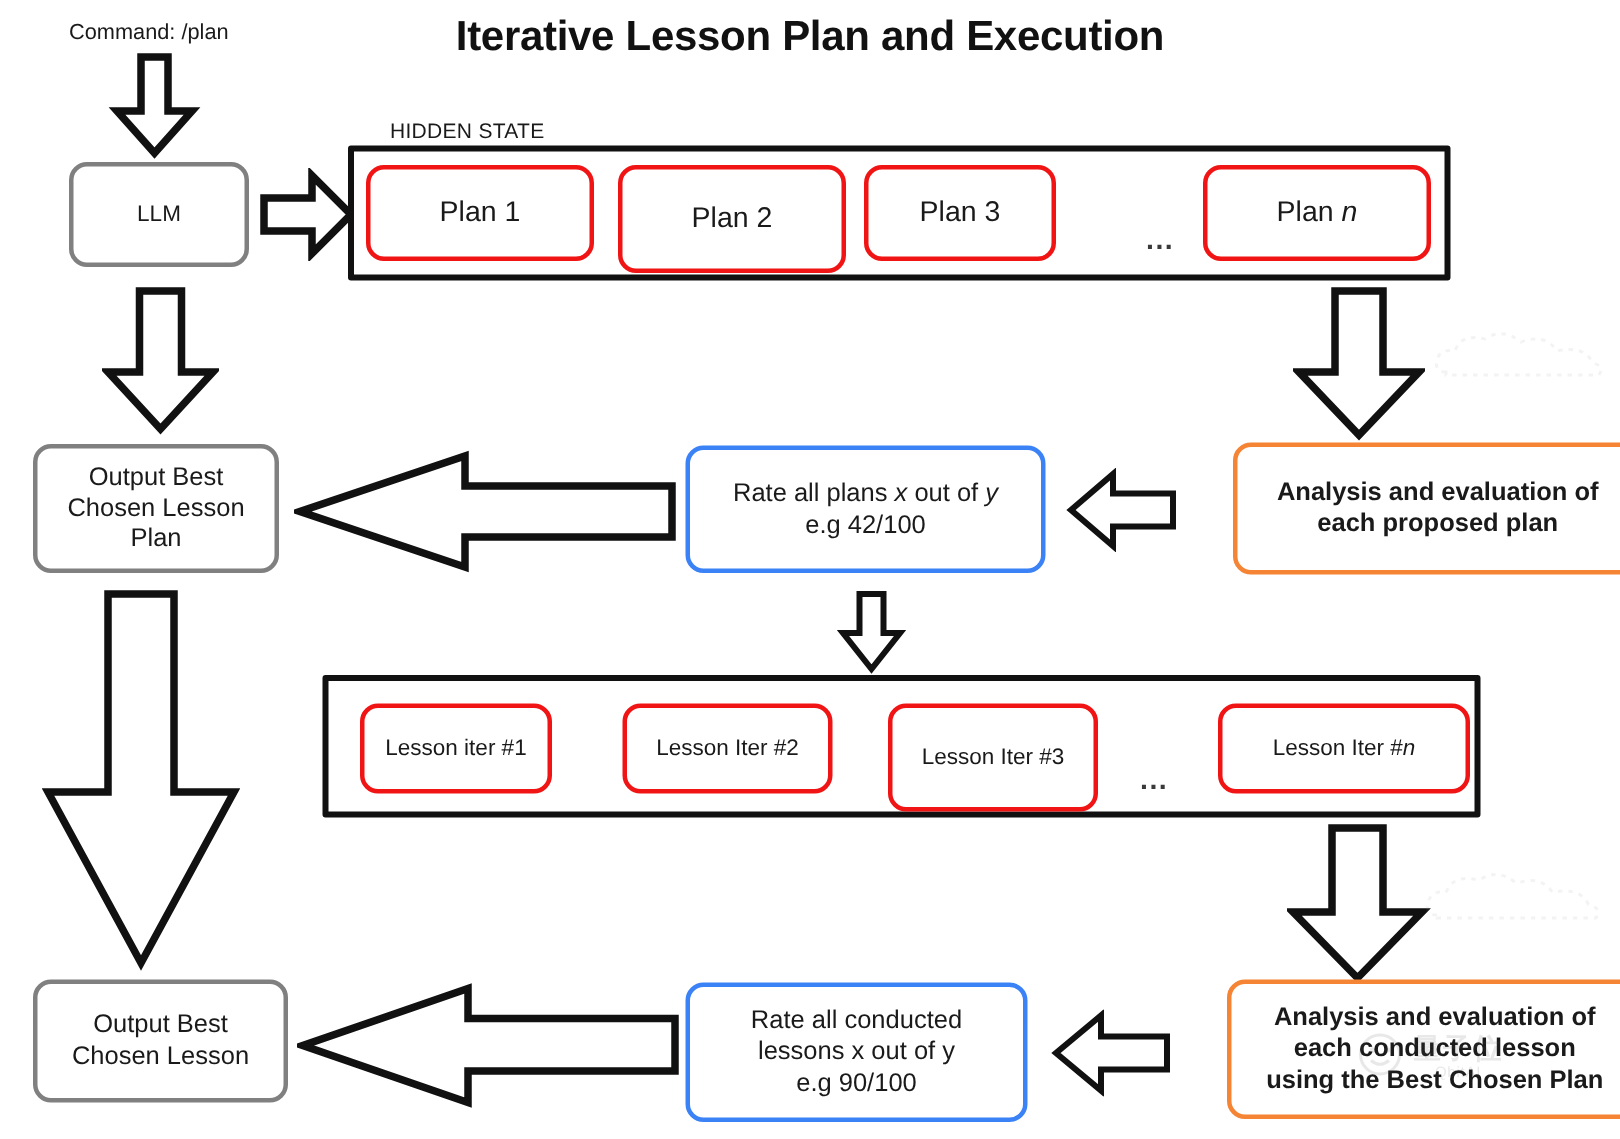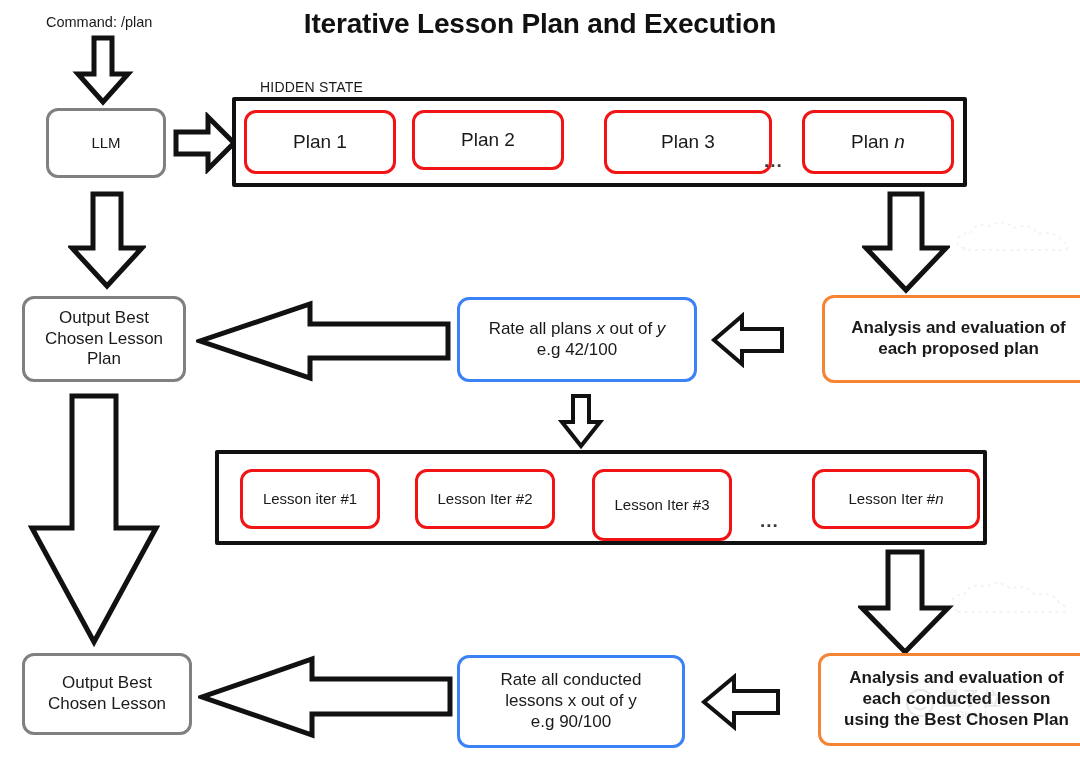--- a/index.html
+++ b/index.html
@@ -135,24 +135,24 @@
     </svg>
   </div>
 
   <div class="abs section-label" style="left:260px; top:79px;">HIDDEN STATE</div>
 
   <div class="abs container-box" style="left:232px; top:97px; width:735px; height:90px;"></div>
 
   <div class="abs box box-red" style="left:244px; top:110px; width:152px; height:64px;">
     <span><span>Plan </span><span>1</span></span>
   </div>
-  <div class="abs box box-red" style="left:412px; top:110px; width:152px; height:60px;">
+  <div class="abs box box-red" style="left:412px; top:110px; width:152px; height:72px;">
     <span><span>Plan </span><span>2</span></span>
   </div>
-  <div class="abs box box-red" style="left:604px; top:110px; width:168px; height:64px;">
+  <div class="abs box box-red" style="left:576px; top:110px; width:128px; height:64px;">
     <span><span>Plan </span><span>3</span></span>
   </div>
   <div class="abs ellipsis" style="left:764px; top:150px;">...</div>
   <div class="abs box box-red" style="left:802px; top:110px; width:152px; height:64px;">
     <span><span>Plan </span><em>n</em></span>
   </div>
 
   <div class="abs arrow" style="left:68px; top:190px;">
     <svg width="78" height="100" viewBox="0 0 78 100">
       <path d="M25 4 L53 4 L53 58 L74 58 L39 96 L4 58 L25 58 Z"></path>
@@ -206,21 +206,21 @@
   </div>
 
   <div class="abs arrow" style="left:28px; top:392px;">
     <svg width="132" height="256" viewBox="0 0 132 256">
       <path d="M44 4 L88 4 L88 136 L128 136 L66 250 L4 136 L44 136 Z"></path>
     </svg>
   </div>
 
   <div class="abs container-box" style="left:215px; top:450px; width:772px; height:95px;"></div>
 
-  <div class="abs box box-red" style="left:240px; top:469px; width:140px; height:60px; font-size:15px;">
+  <div class="abs box box-red" style="left:240px; top:469px; width:128px; height:60px; font-size:15px;">
     <span><span>Lesson iter #</span><span>1</span></span>
   </div>
   <div class="abs box box-red" style="left:415px; top:469px; width:140px; height:60px; font-size:15px;">
     <span><span>Lesson Iter #</span><span>2</span></span>
   </div>
   <div class="abs box box-red" style="left:592px; top:469px; width:140px; height:72px; font-size:15px;">
     <span><span>Lesson Iter #</span><span>3</span></span>
   </div>
   <div class="abs ellipsis" style="left:760px; top:510px;">...</div>
   <div class="abs box box-red" style="left:812px; top:469px; width:168px; height:60px; font-size:15px;">

